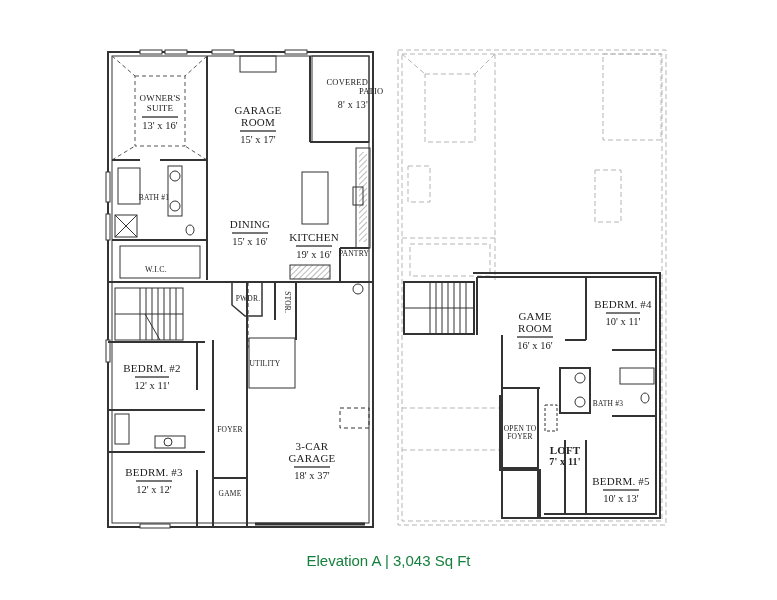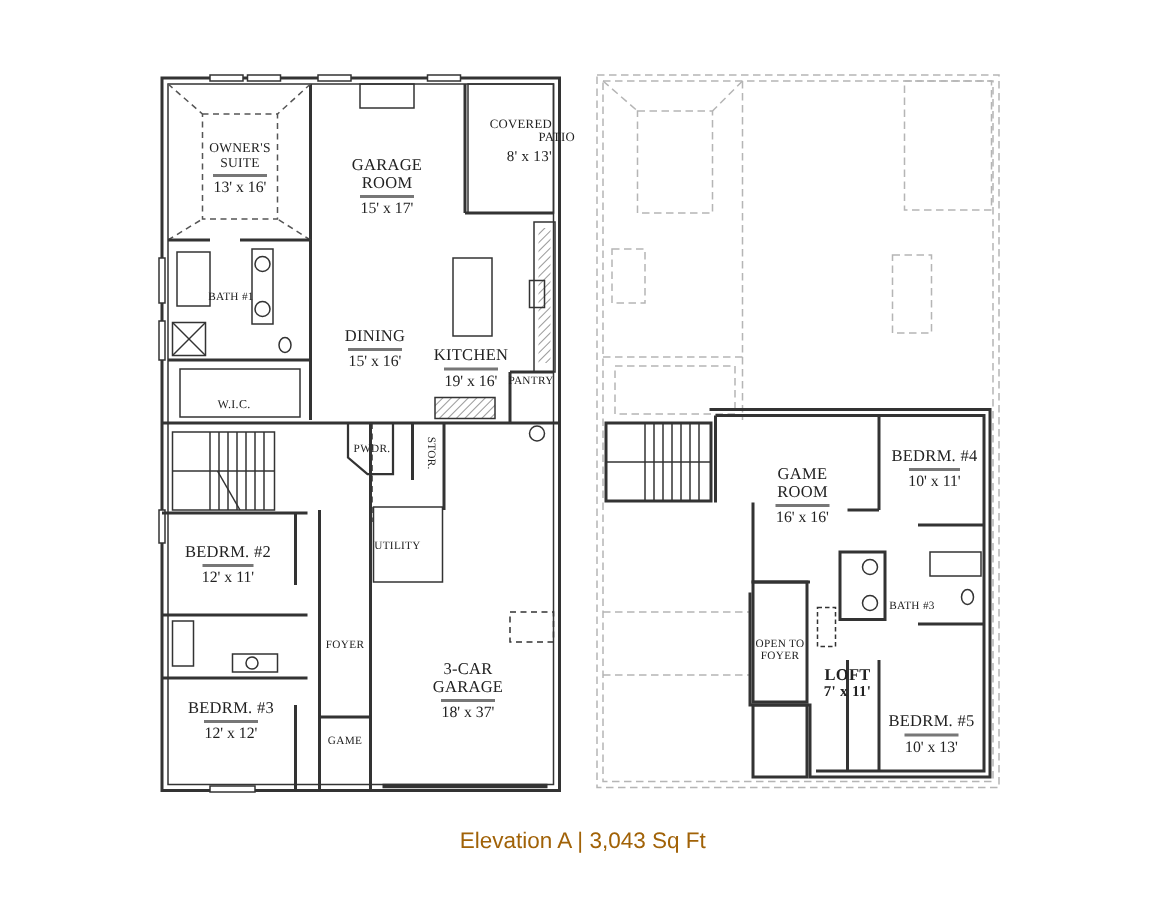--- a/index.html
+++ b/index.html
@@ -3,21 +3,21 @@
 <meta charset="utf-8">
 <style>
   html, body { margin:0; padding:0; background:#ffffff; }
   body { width:777px; height:600px; position:relative; overflow:hidden; font-family:"Liberation Serif", serif; }
   .plan { position:absolute; left:0; top:0; width:777px; height:600px; }
   .lbl { position:absolute; text-align:center; color:#222; font-family:"Liberation Serif", serif; line-height:1.1; }
   .lbl .n { font-size:11px; letter-spacing:0.2px; }
   .lbl .d { font-size:10.5px; border-top:2px solid #777; margin-top:2px; padding-top:2px; display:inline-block; }
   .lbl.sm .n { font-size:8px; }
   .lbl.xs .n { font-size:7.5px; }
-  .caption { position:absolute; left:0; top:552px; width:777px; text-align:center; font-family:"Liberation Sans", sans-serif; font-size:15px; color:#a16207; }
+  .caption { position:absolute; left:0; top:552px; width:777px; text-align:center; font-family:"Liberation Sans", sans-serif; font-size:15px; color:#15803d; }
 </style>
 </head>
 <body>
 
 <svg class="plan" viewBox="0 0 777 600" xmlns="http://www.w3.org/2000/svg">
   <defs>
     <pattern id="hatch" width="4" height="4" patternUnits="userSpaceOnUse" patternTransform="rotate(45)">
       <line x1="0" y1="0" x2="0" y2="4" stroke="#777" stroke-width="1"></line>
     </pattern>
   </defs>

